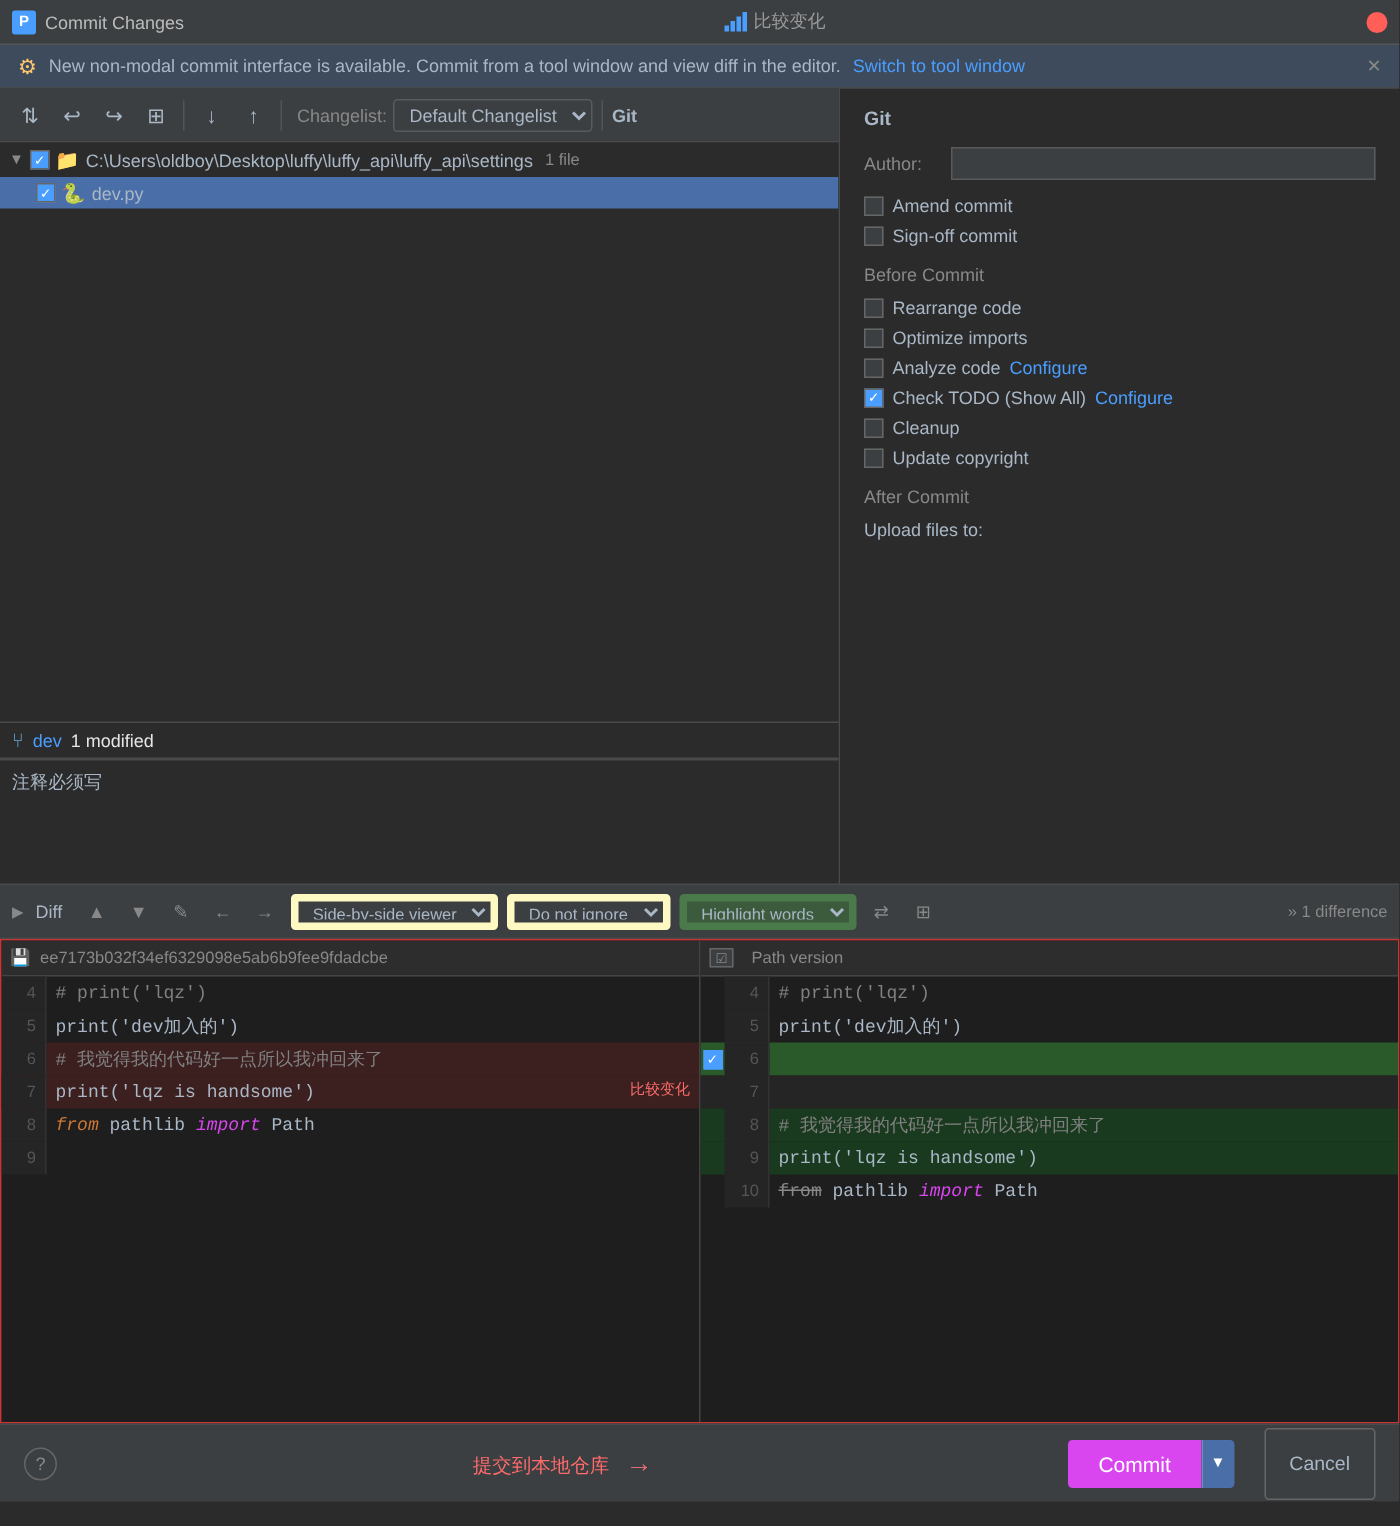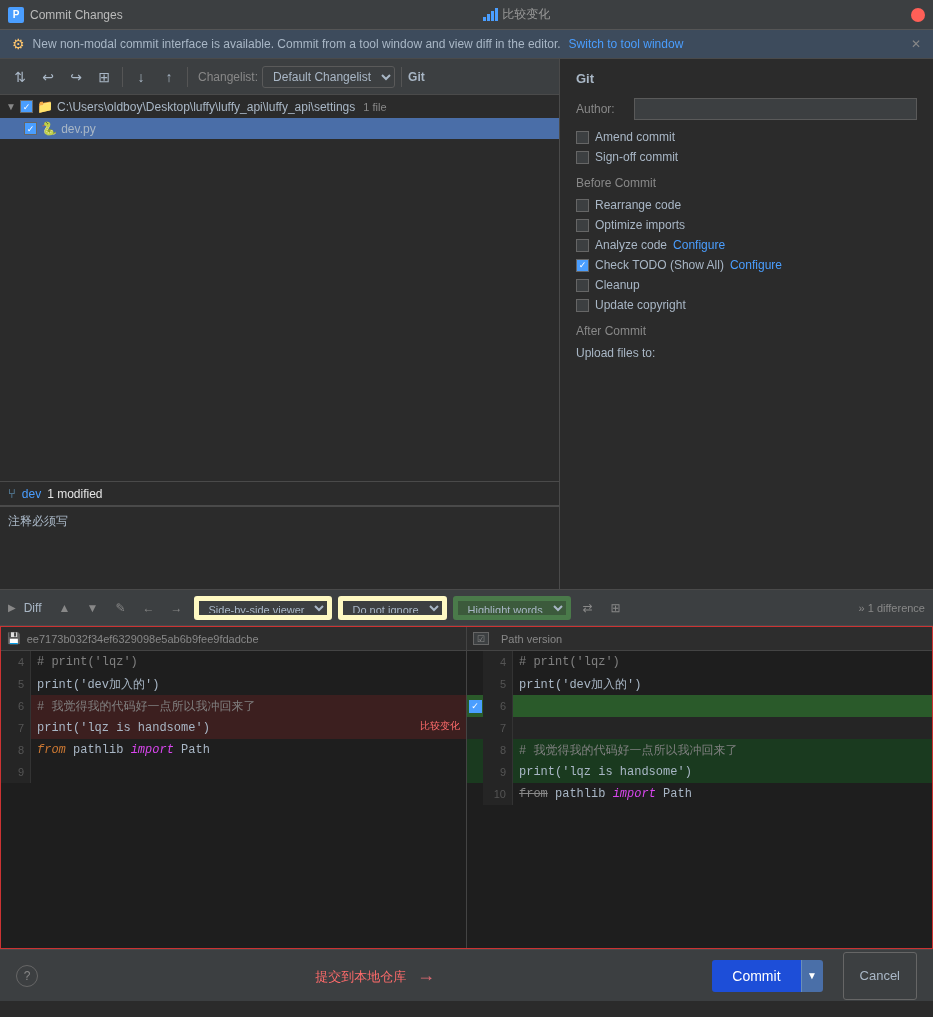--- a/index.html
+++ b/index.html
@@ -403,21 +403,21 @@
       flex: 1;
       text-align: center;
       color: #ff6b6b;
       font-size: 13px;
     }
     .commit-btn-group {
       display: flex;
       align-items: center;
     }
     .commit-btn {
-      background: #1d4ed8;
+      background: #d946ef;
       color: white;
       border: none;
       padding: 6px 20px;
       font-size: 14px;
       cursor: pointer;
       border-radius: 3px 0 0 3px;
       height: 32px;
     }
     .commit-btn-arrow {
       background: #4a6fa8;

